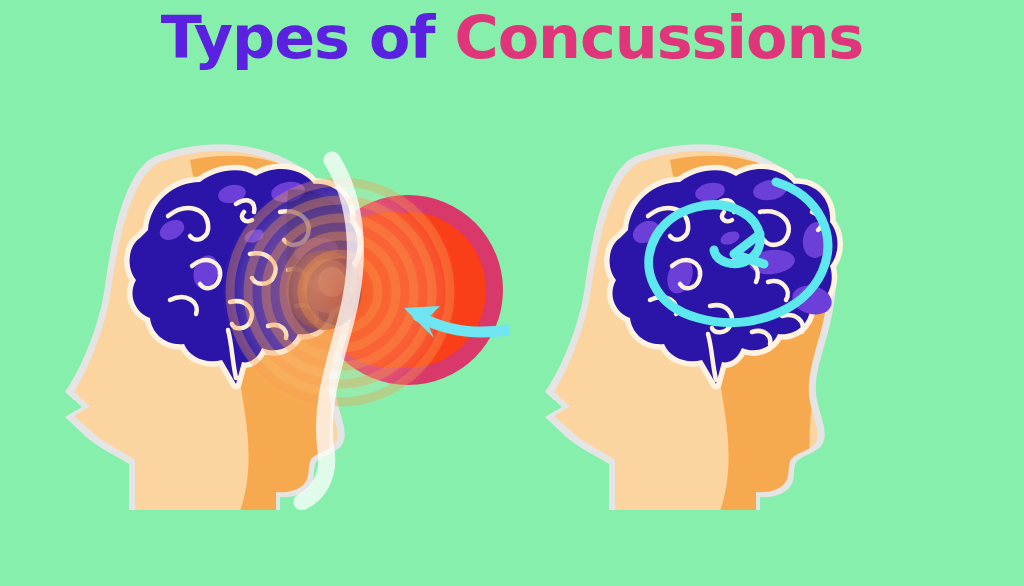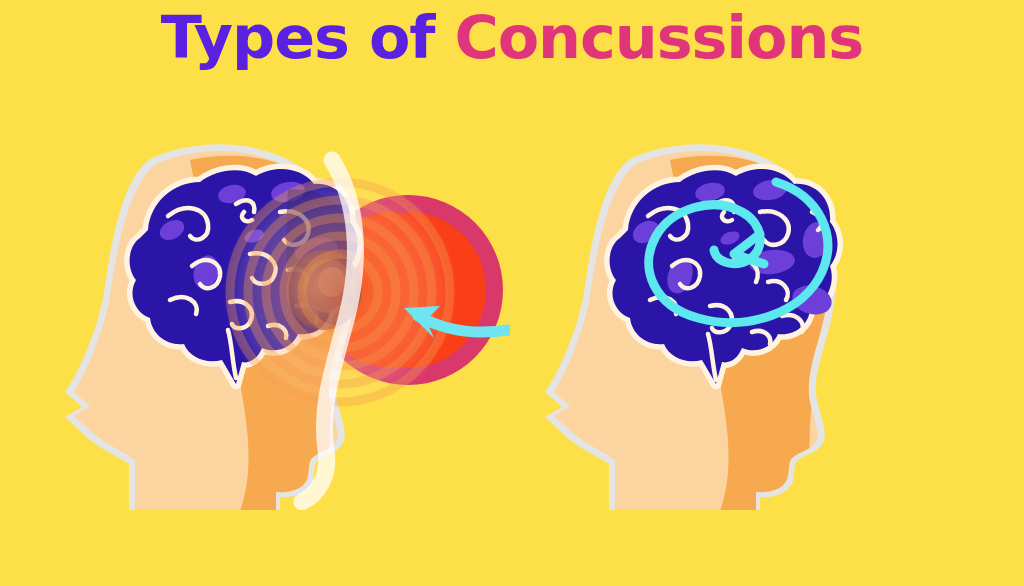--- a/index.html
+++ b/index.html
@@ -7,21 +7,21 @@
     padding: 0;
     background: #ffffff;
   }
   body {
     font-family: "Liberation Sans", sans-serif;
   }
   #stage {
     position: relative;
     width: 1024px;
     height: 586px;
-    background: #fde047;
+    background: #86efac;
     overflow: hidden;
   }
 
   
   #title {
     position: absolute;
     left: 0;
     top: 6px;
     width: 1024px;
     text-align: center;

